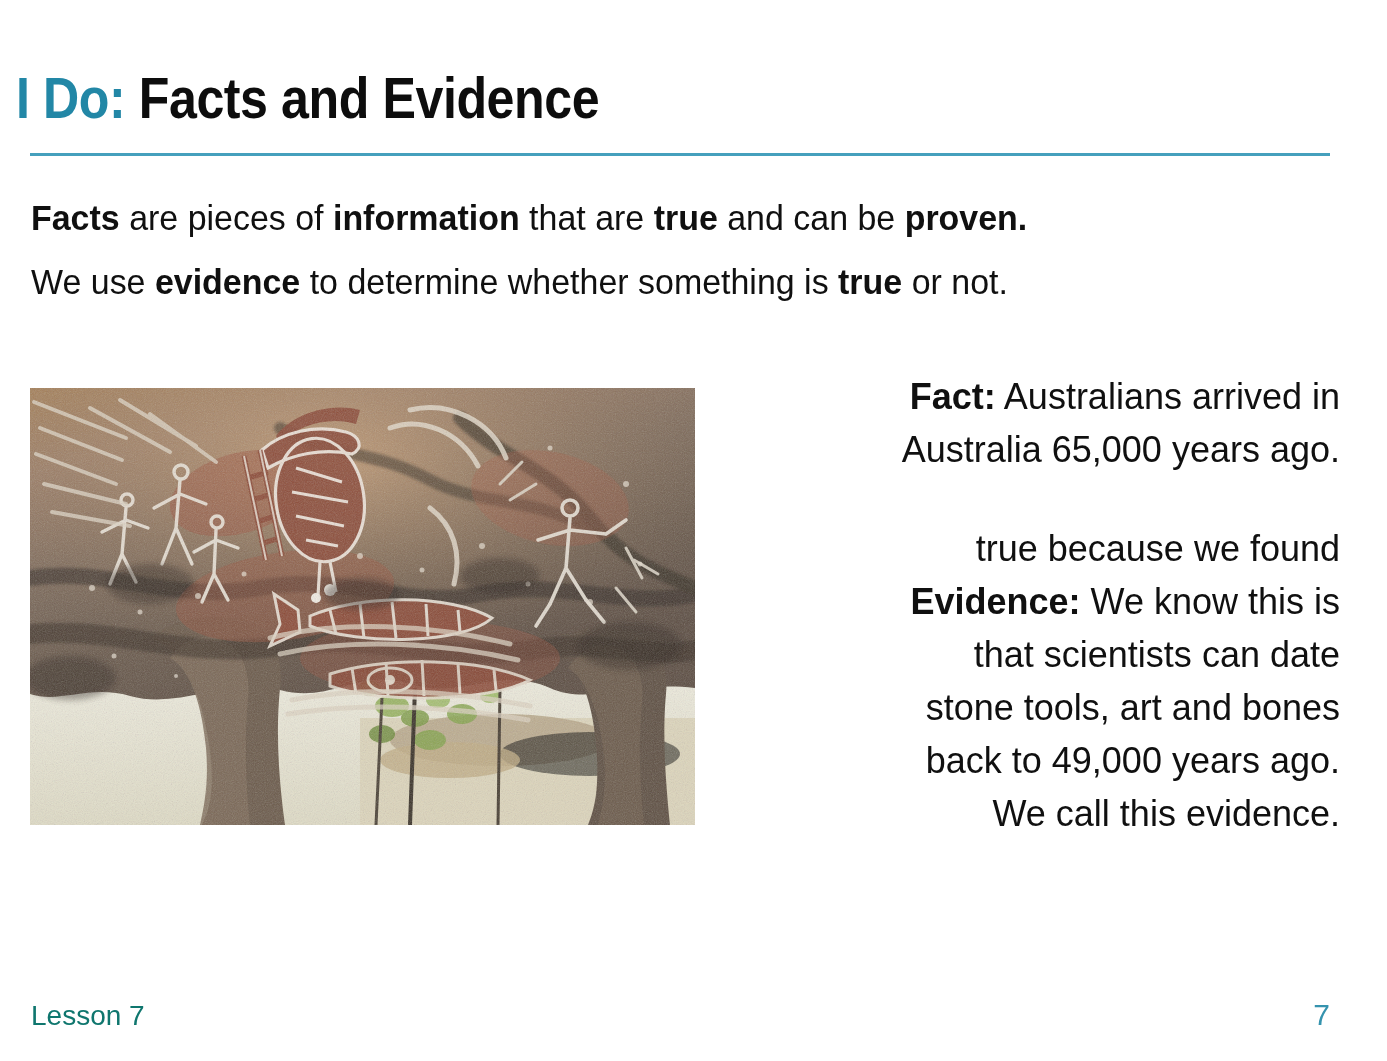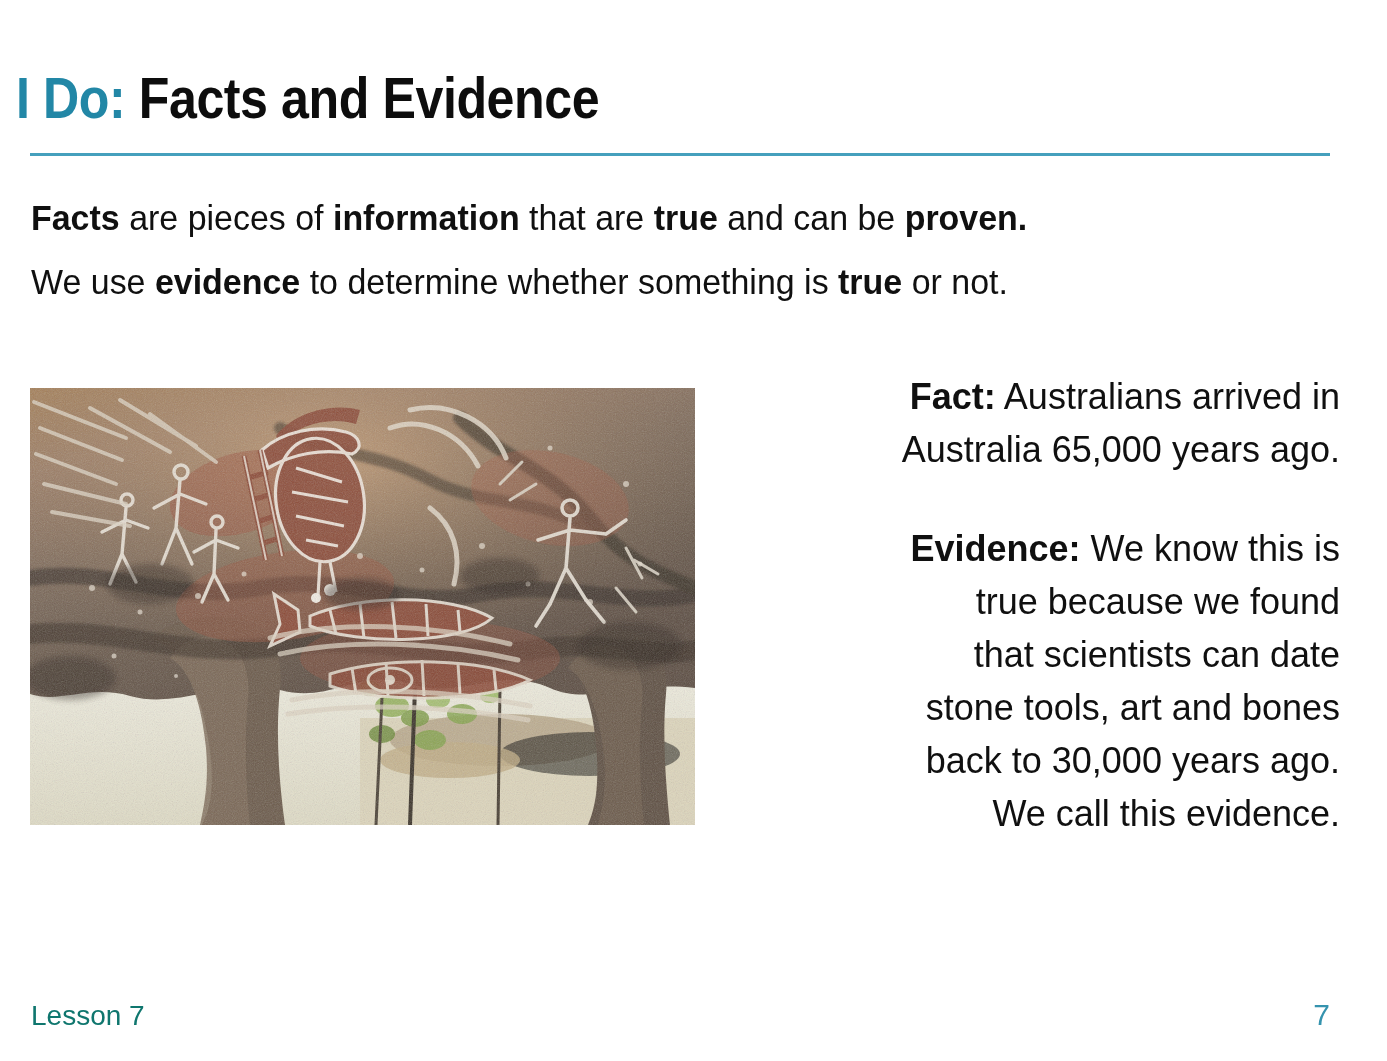--- a/index.html
+++ b/index.html
@@ -336,25 +336,25 @@
     </svg>
   </div>
 
   <div class="right-col">
     <div>
       <div class="rc-line"><b>Fact:</b> Australians arrived in</div>
       <div class="rc-line">Australia 65,000 years ago.</div>
     </div>
     <div class="rc-gap"></div>
     <div>
+      <div class="rc-line">true because we found</div>
       <div class="rc-line"><b>Evidence:</b> We know this is</div>
-      <div class="rc-line">true because we found</div>
       <div class="rc-line">that scientists can date</div>
       <div class="rc-line">stone tools, art and bones</div>
-      <div class="rc-line">back to 30,000 years ago.</div>
+      <div class="rc-line">back to 49,000 years ago.</div>
       <div class="rc-line">We call this evidence.</div>
     </div>
   </div>
 
   <div class="footer-left">Lesson 7</div>
   <div class="footer-right">7</div>
 
 </div>
 
 </body></html>

